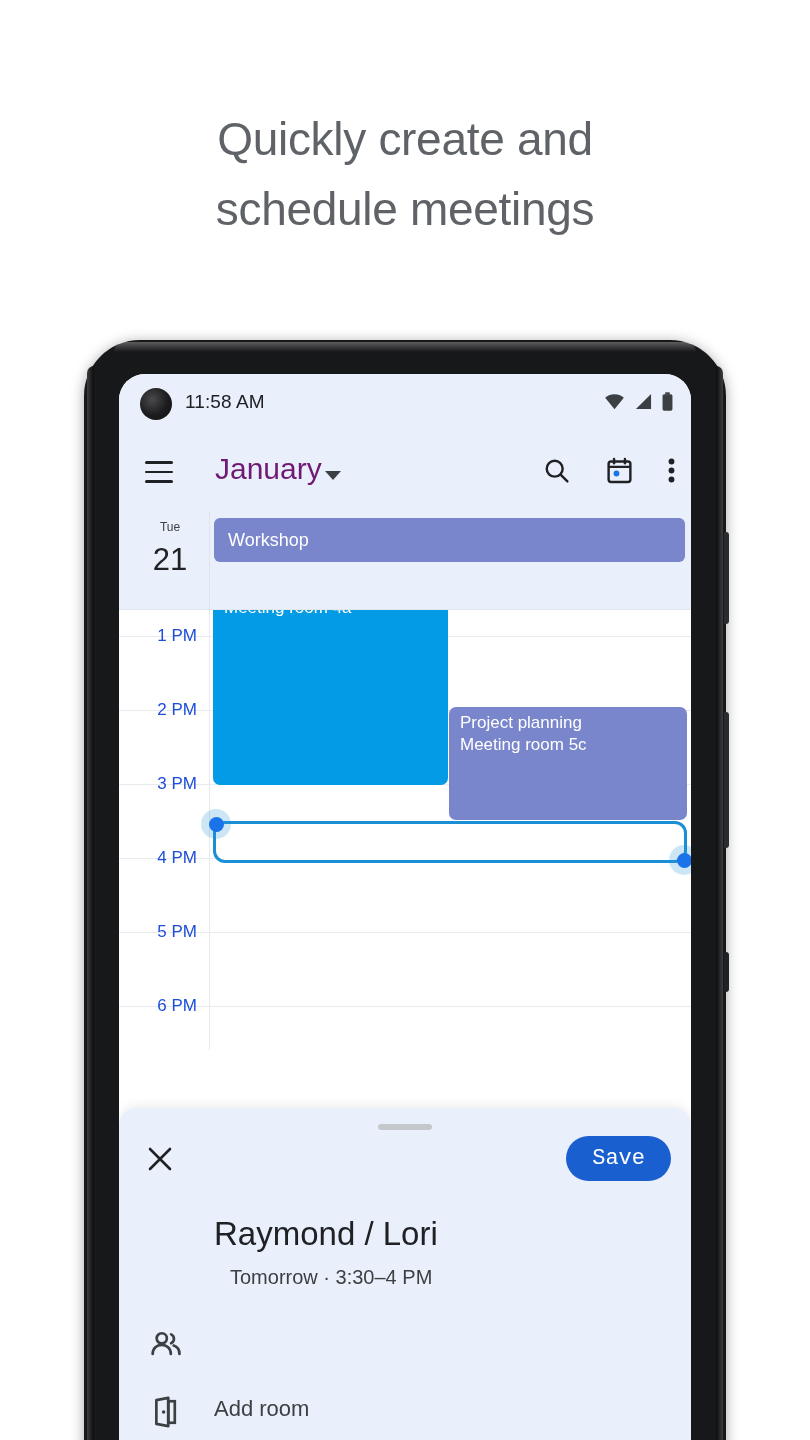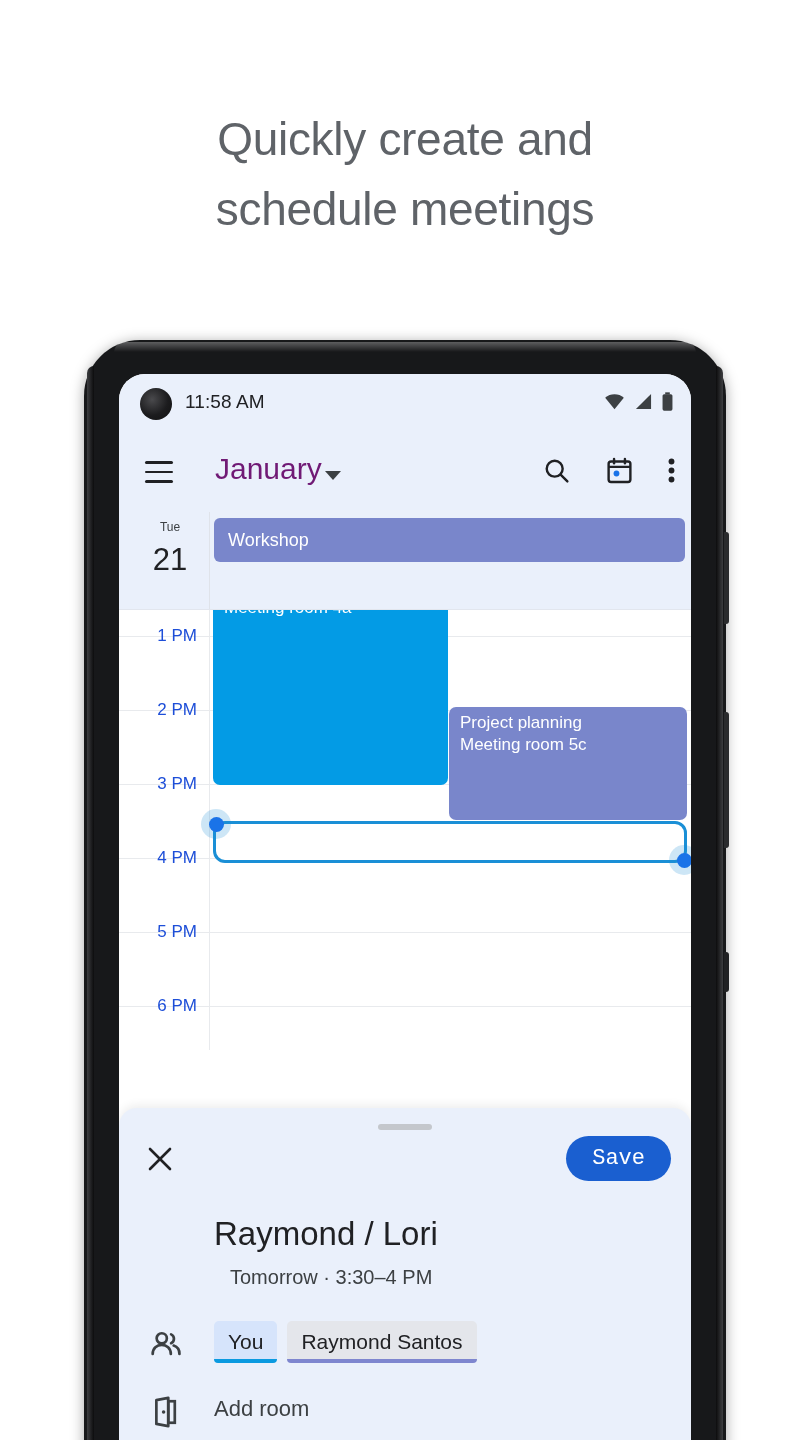--- a/index.html
+++ b/index.html
@@ -360,28 +360,20 @@
         <div class="sheet-title">Raymond / Lori</div>
         <div class="sheet-sub">Tomorrow  ·  3:30–4 PM</div>
 
         <div class="row-guests">
           <svg class="row-icon" viewBox="0 0 24 24">
             <circle cx="9" cy="8" r="3.6" fill="none" stroke="#3c4043" stroke-width="1.9"></circle>
             <path d="M2.6 19 C2.6 14.8 5.6 12.6 9 12.6 C12.4 12.6 15.4 14.8 15.4 19" fill="none" stroke="#3c4043" stroke-width="1.9" stroke-linecap="round"></path>
             <path d="M15.6 5.2 A3.4 3.4 0 0 1 15.6 11.4" fill="none" stroke="#3c4043" stroke-width="1.9" stroke-linecap="round"></path>
             <path d="M17.4 13.1 C19.8 13.9 21.5 15.9 21.5 19" fill="none" stroke="#3c4043" stroke-width="1.9" stroke-linecap="round"></path>
           </svg>
-          <div class="chips">
-            <div class="chip chip-you">
-              <span>You</span>
-            </div>
-            <div class="chip chip-guest">
-              <span>Raymond Santos</span>
-            </div>
-          </div>
         </div>
 
         <div class="row-room">
           <svg class="row-icon" viewBox="0 0 24 24">
             <path d="M5.2 3.6 L13.6 2 L13.6 22 L5.2 20.4 Z" fill="none" stroke="#3c4043" stroke-width="1.9" stroke-linejoin="round"></path>
             <rect x="13.6" y="4.4" width="4.6" height="15.2" fill="none" stroke="#3c4043" stroke-width="1.9"></rect>
             <circle cx="10.3" cy="12" r="1.25" fill="#3c4043"></circle>
           </svg>
           <div class="row-label">Add room</div>
         </div>

